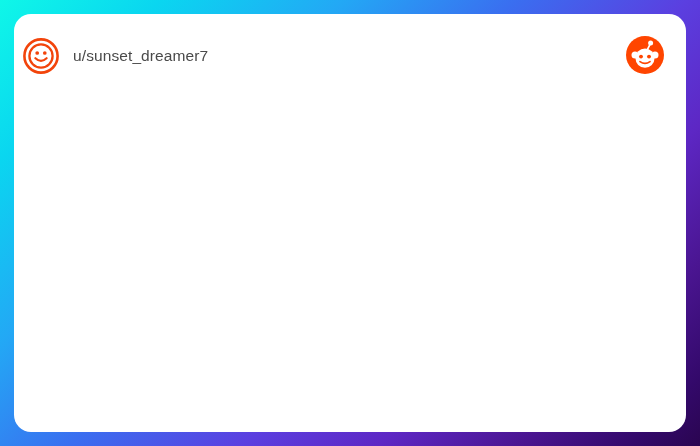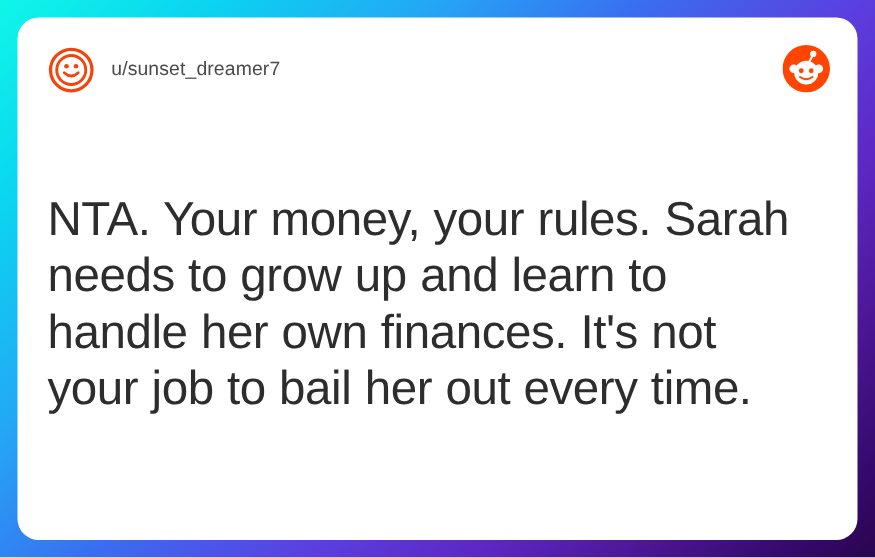--- a/index.html
+++ b/index.html
@@ -45,21 +45,21 @@
   .card-header {
     position: absolute;
     left: 0;
     top: 0;
     right: 0;
     height: 78px;
   }
 
   .author-block {
     position: absolute;
-    left: 24px;
+    left: 8px;
     top: 23px;
     display: flex;
     align-items: center;
     gap: 13px;
     justify-content: flex-end;
   }
 
   .avatar {
     width: 38px;
     height: 38px;
@@ -136,19 +136,16 @@
           <circle cx="24.6" cy="7.1" r="2.5" fill="#ffffff"></circle>
           <path d="M24.6 7.4 L21.3 13.6" stroke="#ffffff" stroke-width="1.7" fill="none" stroke-linecap="round"></path>
           <circle cx="15.0" cy="20.6" r="1.95" fill="#ff4500"></circle>
           <circle cx="23.0" cy="20.6" r="1.95" fill="#ff4500"></circle>
           <path d="M14.0 25.6 Q19 29.2 24.0 25.6" stroke="#ff4500" stroke-width="1.7" fill="none" stroke-linecap="round"></path>
         </svg>
       </span>
 
     </div>
 
-    <div class="comment-body">
-      <p class="comment-text">NTA. Your money, your rules. Sarah needs to grow up and learn to handle her own finances. It's not your job to bail her out every time.</p>
-    </div>
 
   </div>
 
 </div>
 
 </body></html>

